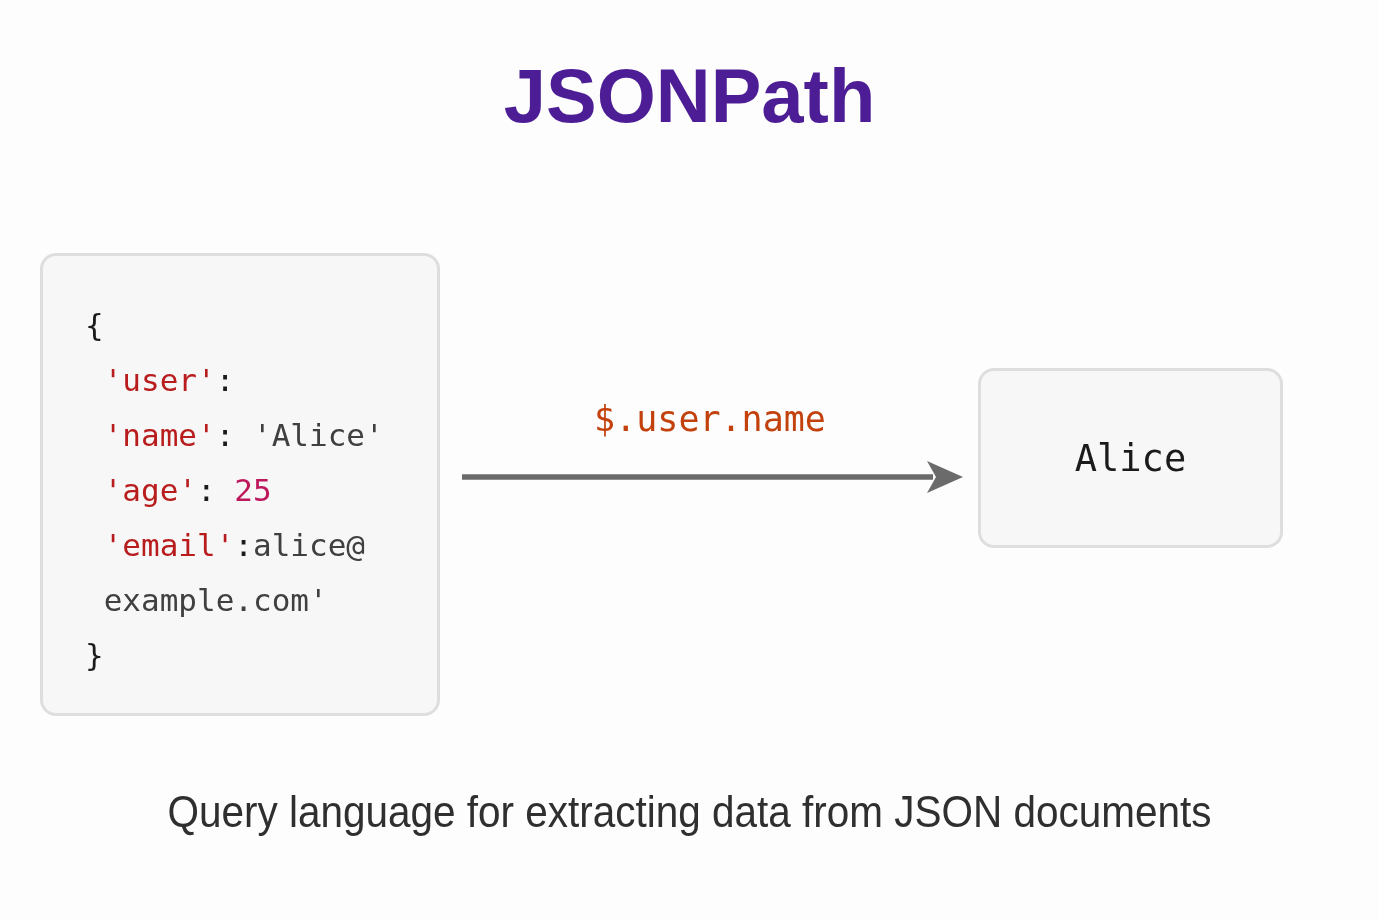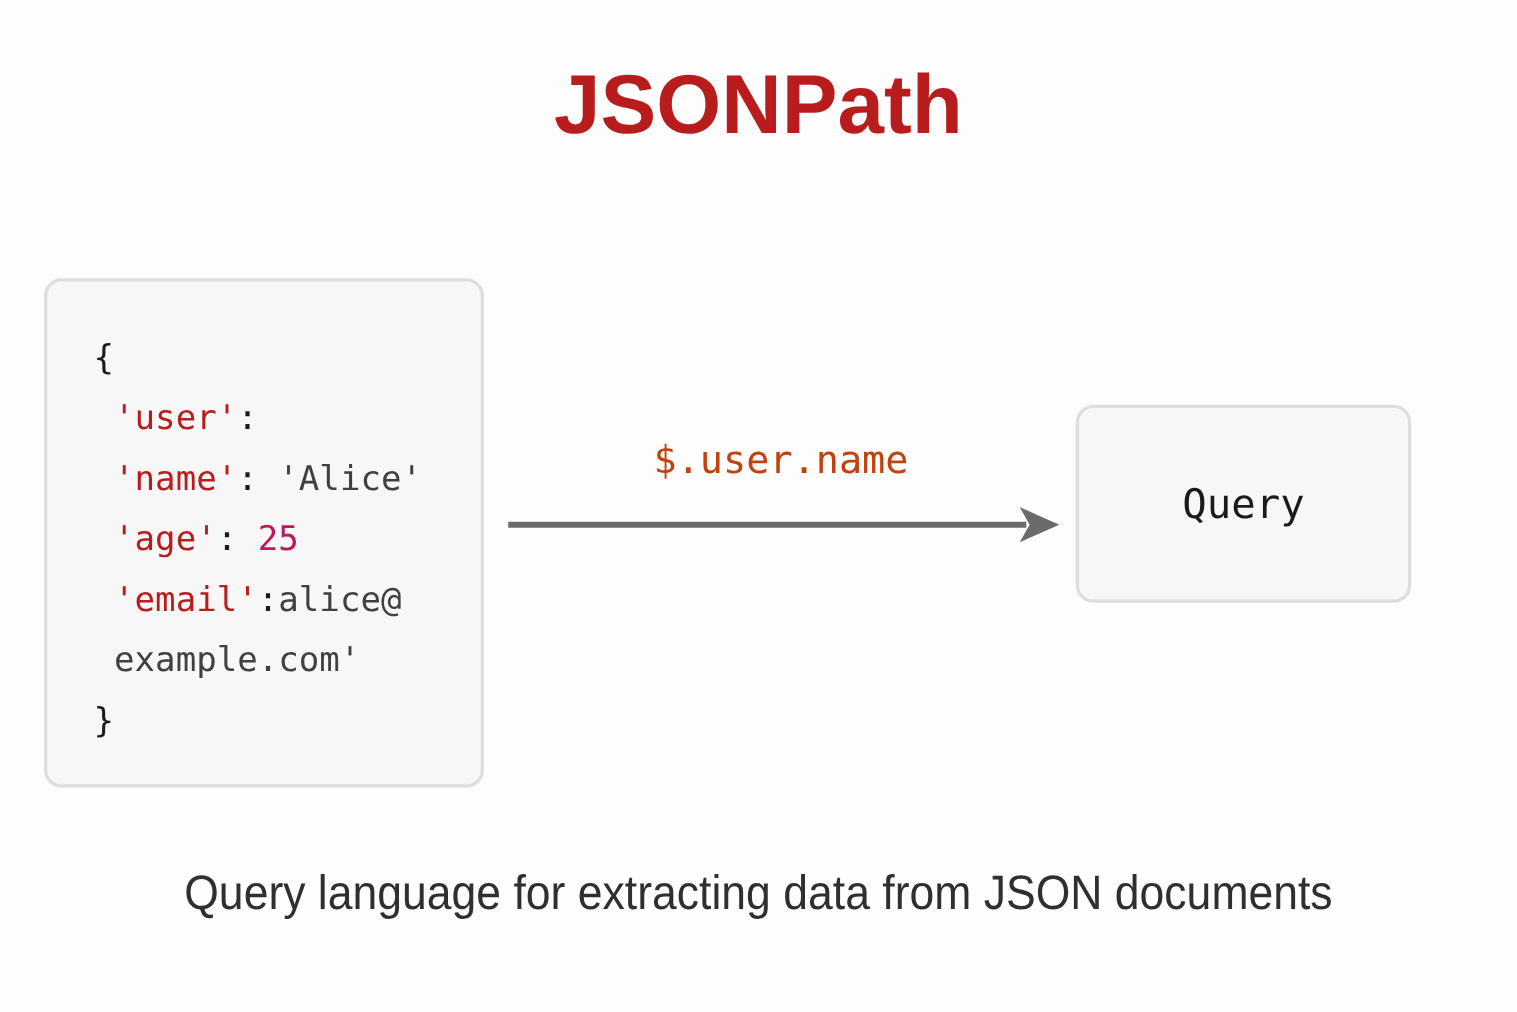--- a/index.html
+++ b/index.html
@@ -25,21 +25,21 @@
   .title {
     position: absolute;
     left: 0;
     top: 58px;
     width: 1379px;
     text-align: center;
     font-family: "Liberation Sans", sans-serif;
     font-weight: bold;
     font-size: 76px;
     letter-spacing: 0px;
-    color: #b91c1c;
+    color: #4c1d95;
     line-height: 1;
     white-space: nowrap;
   }
 
   
   .code-box {
     position: absolute;
     left: 40px;
     top: 253px;
     width: 400px;
@@ -143,18 +143,18 @@
   <div class="arrow-label">$.user.name</div>
 
   <div class="arrow-wrap">
     <svg width="520" height="48" viewBox="0 0 520 48">
       <line x1="7" y1="22" x2="478" y2="22" stroke="#6b6b6b" stroke-width="5.5" stroke-linecap="butt"></line>
       <polygon points="472,6 508,22 472,38 481,22" fill="#6b6b6b"></polygon>
     </svg>
   </div>
 
   <div class="result-box">
-    <span class="result-text">Query</span>
+    <span class="result-text">Alice</span>
   </div>
 
   <div class="caption">Query language for extracting data from JSON documents</div>
 
 </div>
 
 </body></html>

